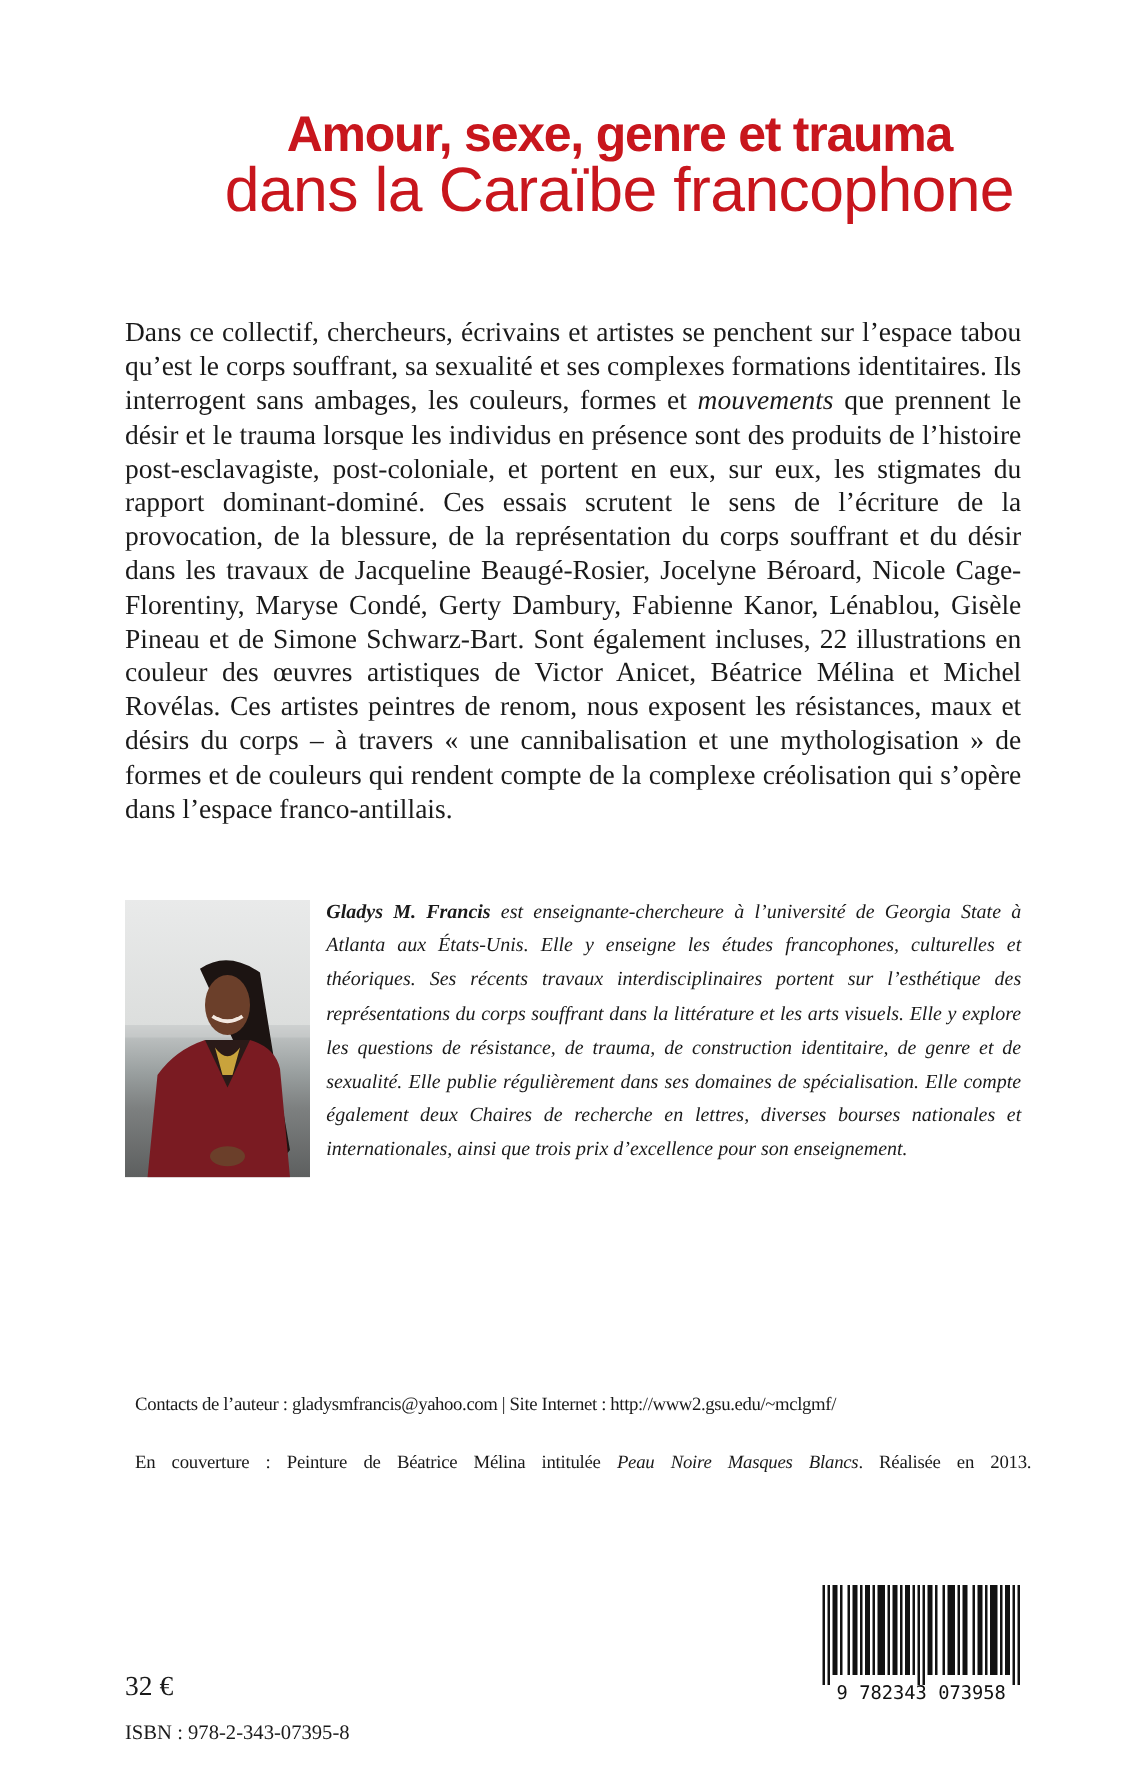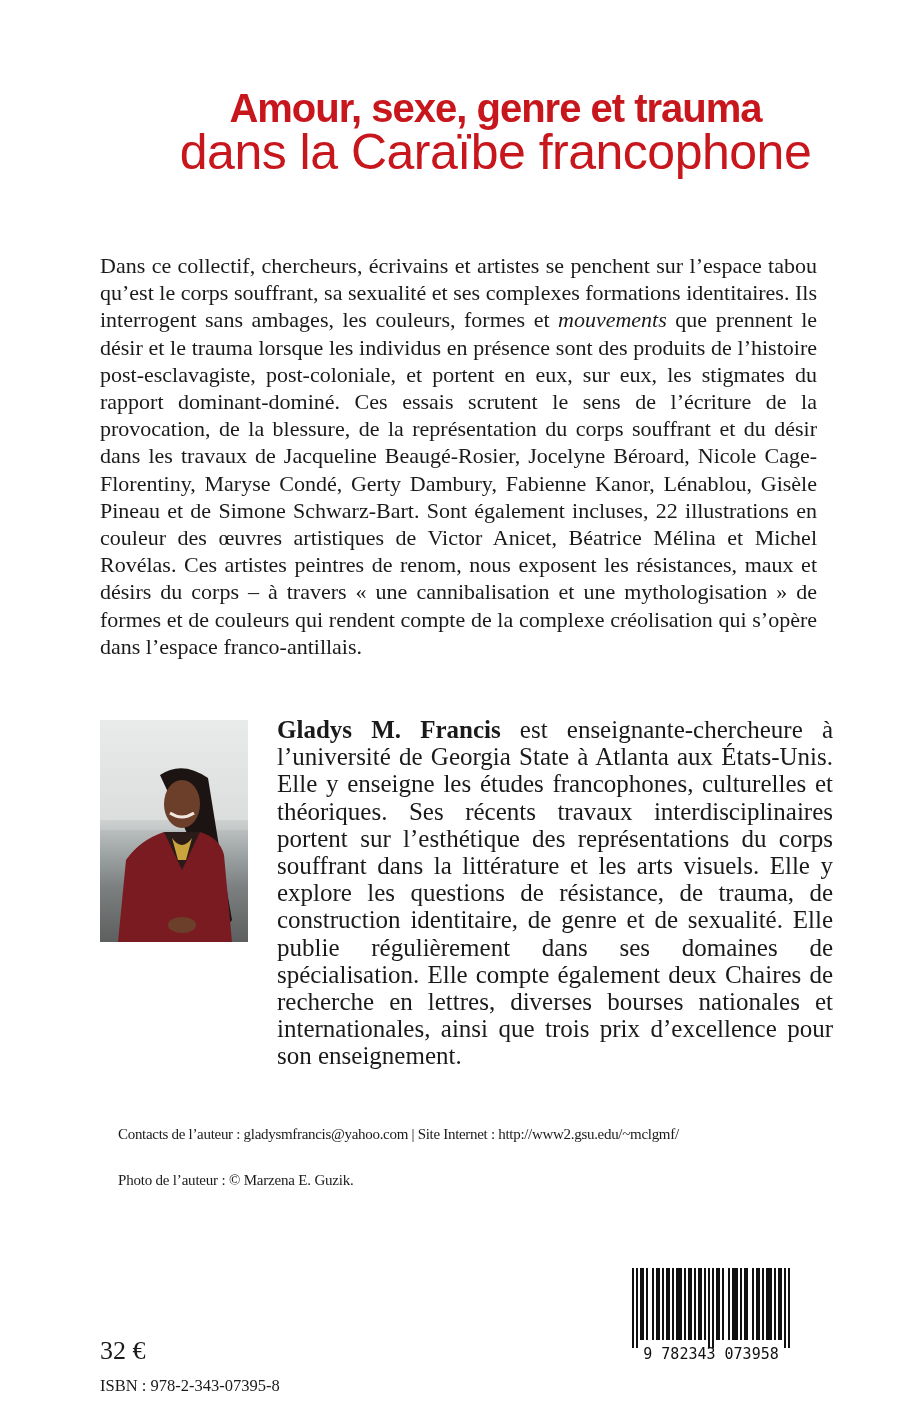--- a/index.html
+++ b/index.html
@@ -3,30 +3,30 @@
   <meta charset="utf-8">
   <style>
     html, body { margin: 0; padding: 0; background: #ffffff; }
     body { width: 915px; height: 1417px; position: relative; overflow: hidden; color: #1a1a1a; }
     .title-block { position: absolute; top: 86px; left: 0; width: 915px; text-align: center; color: #c8161d; font-family: "Liberation Sans", "DejaVu Sans", sans-serif; padding-left: 38px; }
     .title-main { font-size: 40px; font-weight: bold; letter-spacing: -1px; line-height: 44px; display: block; }
     .title-sub { font-size: 50px; font-weight: normal; letter-spacing: -0.5px; line-height: 44px; display: block; }
     .summary { position: absolute; top: 252px; left: 100px; width: 717px; font-family: "Liberation Serif", "DejaVu Serif", serif; font-size: 22px; line-height: 27.2px; text-align: justify; margin: 0; }
     .summary em { font-style: italic; }
     .author-photo { position: absolute; top: 720px; left: 100px; width: 148px; height: 222px; overflow: hidden; }
-    .bio { position: absolute; top: 716px; left: 277px; width: 556px; font-family: "Liberation Serif", "DejaVu Serif", serif; font-size: 25px; line-height: 27.2px; text-align: justify; margin: 0; }
+    .bio { position: absolute; top: 716px; left: 261px; width: 556px; font-family: "Liberation Serif", "DejaVu Serif", serif; font-style: italic; font-size: 16px; line-height: 27.2px; text-align: justify; margin: 0; }
     .bio b { font-weight: bold; }
-    .footer-notes { position: absolute; left: 100px; width: 717px; font-family: "Liberation Serif", "DejaVu Serif", serif; font-size: 15px; line-height: 20px; margin: 18px; }
+    .footer-notes { position: absolute; left: 100px; width: 717px; font-family: "Liberation Serif", "DejaVu Serif", serif; font-size: 15px; line-height: 20px; margin: 8px; }
     .contacts { top: 1106px; letter-spacing: -0.3px; }
     .credits { top: 1152px; text-align: justify; letter-spacing: -0.2px; }
     .credits span { display: block; }
     .credits span.first { text-align: justify; text-align-last: justify; }
     .isbn { position: absolute; top: 1376px; left: 100px; font-family: Liberation Serif, serif; font-size: 16.5px; }
-    .price { position: absolute; top: 1336px; left: 100px; font-family: "Liberation Serif", "DejaVu Serif", serif; font-size: 26px; text-align: center; }
-    .barcode { position: absolute; top: 1266px; left: 628px; width: 166px; height: 96px; }
+    .price { position: absolute; top: 1336px; left: 100px; font-family: "Liberation Serif", "DejaVu Serif", serif; font-size: 22px; text-align: center; }
+    .barcode { position: absolute; top: 1266px; left: 654px; width: 166px; height: 96px; }
   </style>
 </head>
 <body>
 
 <div class="title-block">
   <span class="title-main">Amour, sexe, genre et trauma</span>
   <span class="title-sub">dans la Caraïbe francophone</span>
 </div>
 
 <p class="summary"><span>Dans ce collectif, chercheurs, écrivains et artistes se penchent sur l’espace tabou qu’est le corps souffrant, sa sexualité et ses complexes formations identitaires. Ils interrogent sans ambages, les couleurs, formes et </span><em>mouvements</em><span> que prennent le désir et le trauma lorsque les individus en présence sont des produits de l’histoire post-esclavagiste, post-coloniale, et portent en eux, sur eux, les stigmates du rapport dominant-dominé. Ces essais scrutent le sens de l’écriture de la provocation, de la blessure, de la représentation du corps souffrant et du désir dans les travaux de Jacqueline Beaugé-Rosier, Jocelyne Béroard, Nicole Cage-Florentiny, Maryse Condé, Gerty Dambury, Fabienne Kanor, Lénablou, Gisèle Pineau et de Simone Schwarz-Bart. Sont également incluses, 22 illustrations en couleur des œuvres artistiques de Victor Anicet, Béatrice Mélina et Michel Rovélas. Ces artistes peintres de renom, nous exposent les résistances, maux et désirs du corps – à travers « une cannibalisation et une mythologisation » de formes et de couleurs qui rendent compte de la complexe créolisation qui s’opère dans l’espace franco-antillais.</span></p>
@@ -53,21 +53,21 @@
     <path d="M72 118 Q82 132 92 118 L86 140 L78 140 Z" fill="#c9a33c"></path>
     <ellipse cx="82" cy="205" rx="14" ry="8" fill="#6b3f2a"></ellipse>
   </svg>
 </div>
 
 <p class="bio"><b>Gladys M. Francis</b><span> est enseignante-chercheure à l’université de Georgia State à Atlanta aux États-Unis. Elle y enseigne les études francophones, culturelles et théoriques. Ses récents travaux interdisciplinaires portent sur l’esthétique des représentations du corps souffrant dans la littérature et les arts visuels. Elle y explore les questions de résistance, de trauma, de construction identitaire, de genre et de sexualité. Elle publie régulièrement dans ses domaines de spécialisation. Elle compte également deux Chaires de recherche en lettres, diverses bourses nationales et internationales, ainsi que trois prix d’excellence pour son enseignement.</span></p>
 
 <p class="footer-notes contacts">Contacts de l’auteur : gladysmfrancis@yahoo.com | Site Internet : http://www2.gsu.edu/~mclgmf/</p>
 
 <p class="footer-notes credits">
-  <span>Photo de l’auteur : © Marzena E. Guzik.</span>
+  <span class="first"><span style="display:inline">En couverture : Peinture de Béatrice Mélina intitulée </span><i>Peau Noire Masques Blancs</i><span style="display:inline">. Réalisée en 2013.</span></span>
 </p>
 
 <div class="isbn">ISBN : 978-2-343-07395-8</div>
 <div class="price">32 €</div>
 
 <div class="barcode">
   <svg width="166" height="96" viewBox="0 0 166 96">
     <g fill="#111">
       <rect x="4" y="2" width="2" height="80"></rect>
       <rect x="8" y="2" width="2" height="80"></rect>

